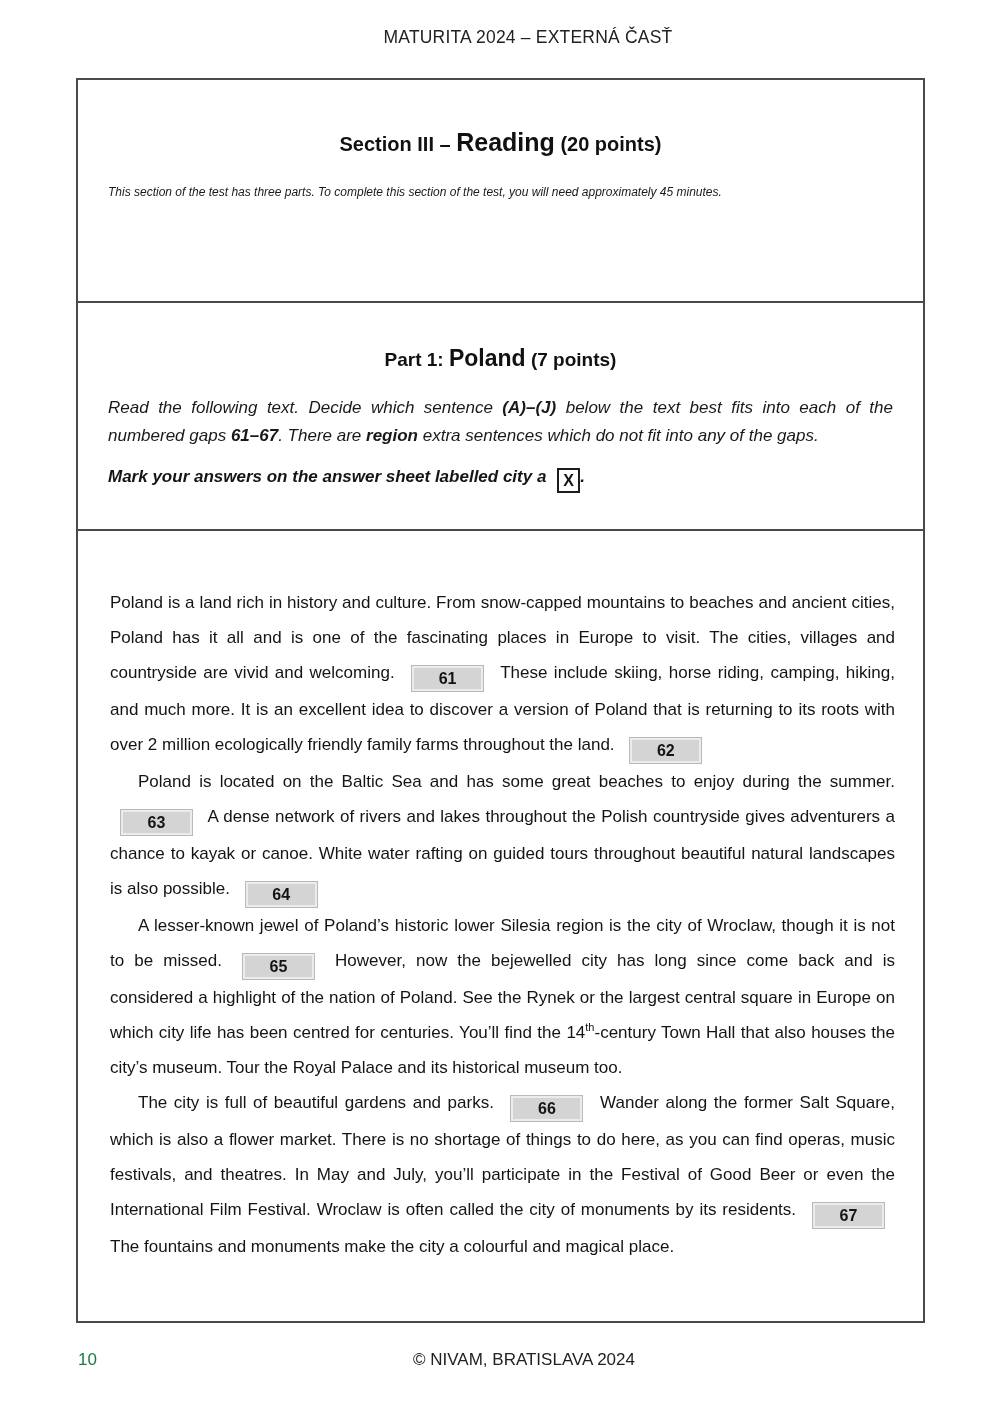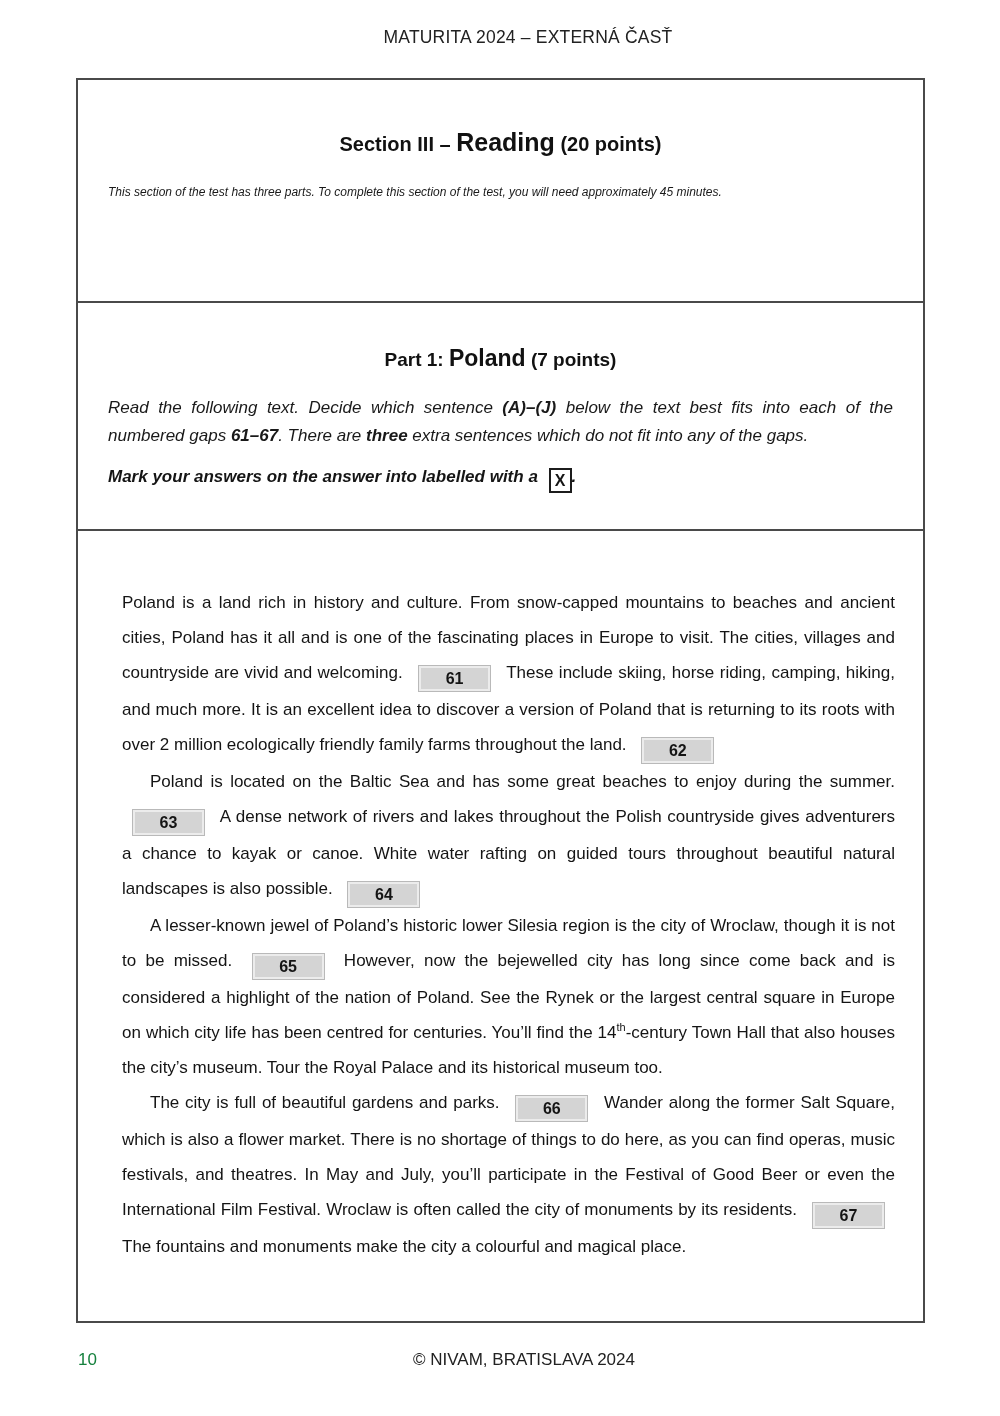--- a/index.html
+++ b/index.html
@@ -10,21 +10,21 @@
   .doc-header {
     position:absolute; top:27px; left:0; width:100%;
     text-align:center; font-size:17.5px; color:#222; letter-spacing:0.2px;padding-left:28px;
   }
   .exam-box {
     position:absolute; left:76px; top:78px; width:849px; height:1245px;
     border:2px solid var(--border-color, #4a4a4a); box-sizing:border-box; background:#fff;
   }
   .section-intro { height:173px; box-sizing:border-box; }
   .part-intro { height:228px; box-sizing:border-box; border-top:2px solid var(--border-color, #4a4a4a); }
-  .reading { box-sizing:border-box; border-top:2px solid var(--border-color, #4a4a4a); padding:54px 28px 0 44px; }
+  .reading { box-sizing:border-box; border-top:2px solid var(--border-color, #4a4a4a); padding:54px 28px 0 32px; }
   .section-title { margin:48px 0 0 0; text-align:center; font-size:20px; font-weight:bold; color:#111; }
   .section-title .big { font-size:25px; }
   .section-desc {
     margin:21px 30px 0 30px; font-style:italic; font-size:12px;
     line-height:28px; text-align:justify; color:#191919;
   }
   .part-title { margin:42px 0 0 0; text-align:center; font-size:19px; font-weight:bold; color:#111; }
   .part-title .big { font-size:23px; }
   .instructions {
     margin:22px 30px 0 30px; font-style:italic; font-size:17px;
@@ -59,22 +59,22 @@
 
 <div class="exam-box">
 
   <div class="section-intro">
     <div class="section-title"><span>Section III – </span><span class="big">Reading</span><span> (20 points)</span></div>
     <p class="section-desc">This section of the test has three parts. To complete this section of the test, you will need approximately 45 minutes.</p>
   </div>
 
   <div class="part-intro">
     <div class="part-title"><span>Part 1: </span><span class="big">Poland</span><span> (7 points)</span></div>
-    <p class="instructions" id="instructions"><span>Read the following text. Decide which sentence </span><b>(A)–(J)</b><span> below the text best fits into each of the numbered gaps </span><b>61–67</b><span>. There are </span><b>three</b><span> extra sentences which do not fit into any of the gaps.</span></p>
-    <p class="mark-line"><span>Mark your answers on the answer into labelled with a </span><span class="xbox">X</span><span>.</span></p>
+    <p class="instructions" id="instructions"><span>Read the following text. Decide which sentence </span><b>(A)–(J)</b><span> below the text best fits into each of the numbered gaps </span><b>61–67</b><span>. There are </span><b>region</b><span> extra sentences which do not fit into any of the gaps.</span></p>
+    <p class="mark-line"><span>Mark your answers on the answer sheet labelled city a </span><span class="xbox">X</span><span>.</span></p>
   </div>
 
   <div class="reading" id="reading">
       <p class=""><span>Poland is a land rich in history and culture. From snow-capped mountains to beaches and ancient cities, Poland has it all and is one of the fascinating places in Europe to visit. The cities, villages and countryside are vivid and welcoming. </span><span class="gap">61</span><span> These include skiing, horse riding, camping, hiking, and much more. It is an excellent idea to discover a version of Poland that is returning to its roots with over 2 million ecologically friendly family farms throughout the land. </span><span class="gap">62</span></p>
       <p class="indent"><span>Poland is located on the Baltic Sea and has some great beaches to enjoy during the summer. </span><span class="gap">63</span><span> A dense network of rivers and lakes throughout the Polish countryside gives adventurers a chance to kayak or canoe. White water rafting on guided tours throughout beautiful natural landscapes is also possible. </span><span class="gap">64</span></p>
       <p class="indent"><span>A lesser-known jewel of Poland’s historic lower Silesia region is the city of Wroclaw, though it is not to be missed. </span><span class="gap">65</span><span> However, now the bejewelled city has long since come back and is considered a highlight of the nation of Poland. See the Rynek or the largest central square in Europe on which city life has been centred for centuries. You’ll find the 14</span><sup>th</sup><span>-century Town Hall that also houses the city’s museum. Tour the Royal Palace and its historical museum too.</span></p>
       <p class="indent"><span>The city is full of beautiful gardens and parks. </span><span class="gap">66</span><span> Wander along the former Salt Square, which is also a flower market. There is no shortage of things to do here, as you can find operas, music festivals, and theatres. In May and July, you’ll participate in the Festival of Good Beer or even the International Film Festival. Wroclaw is often called the city of monuments by its residents. </span><span class="gap">67</span><span> The fountains and monuments make the city a colourful and magical place.</span></p>
     </div>
 
 </div>

